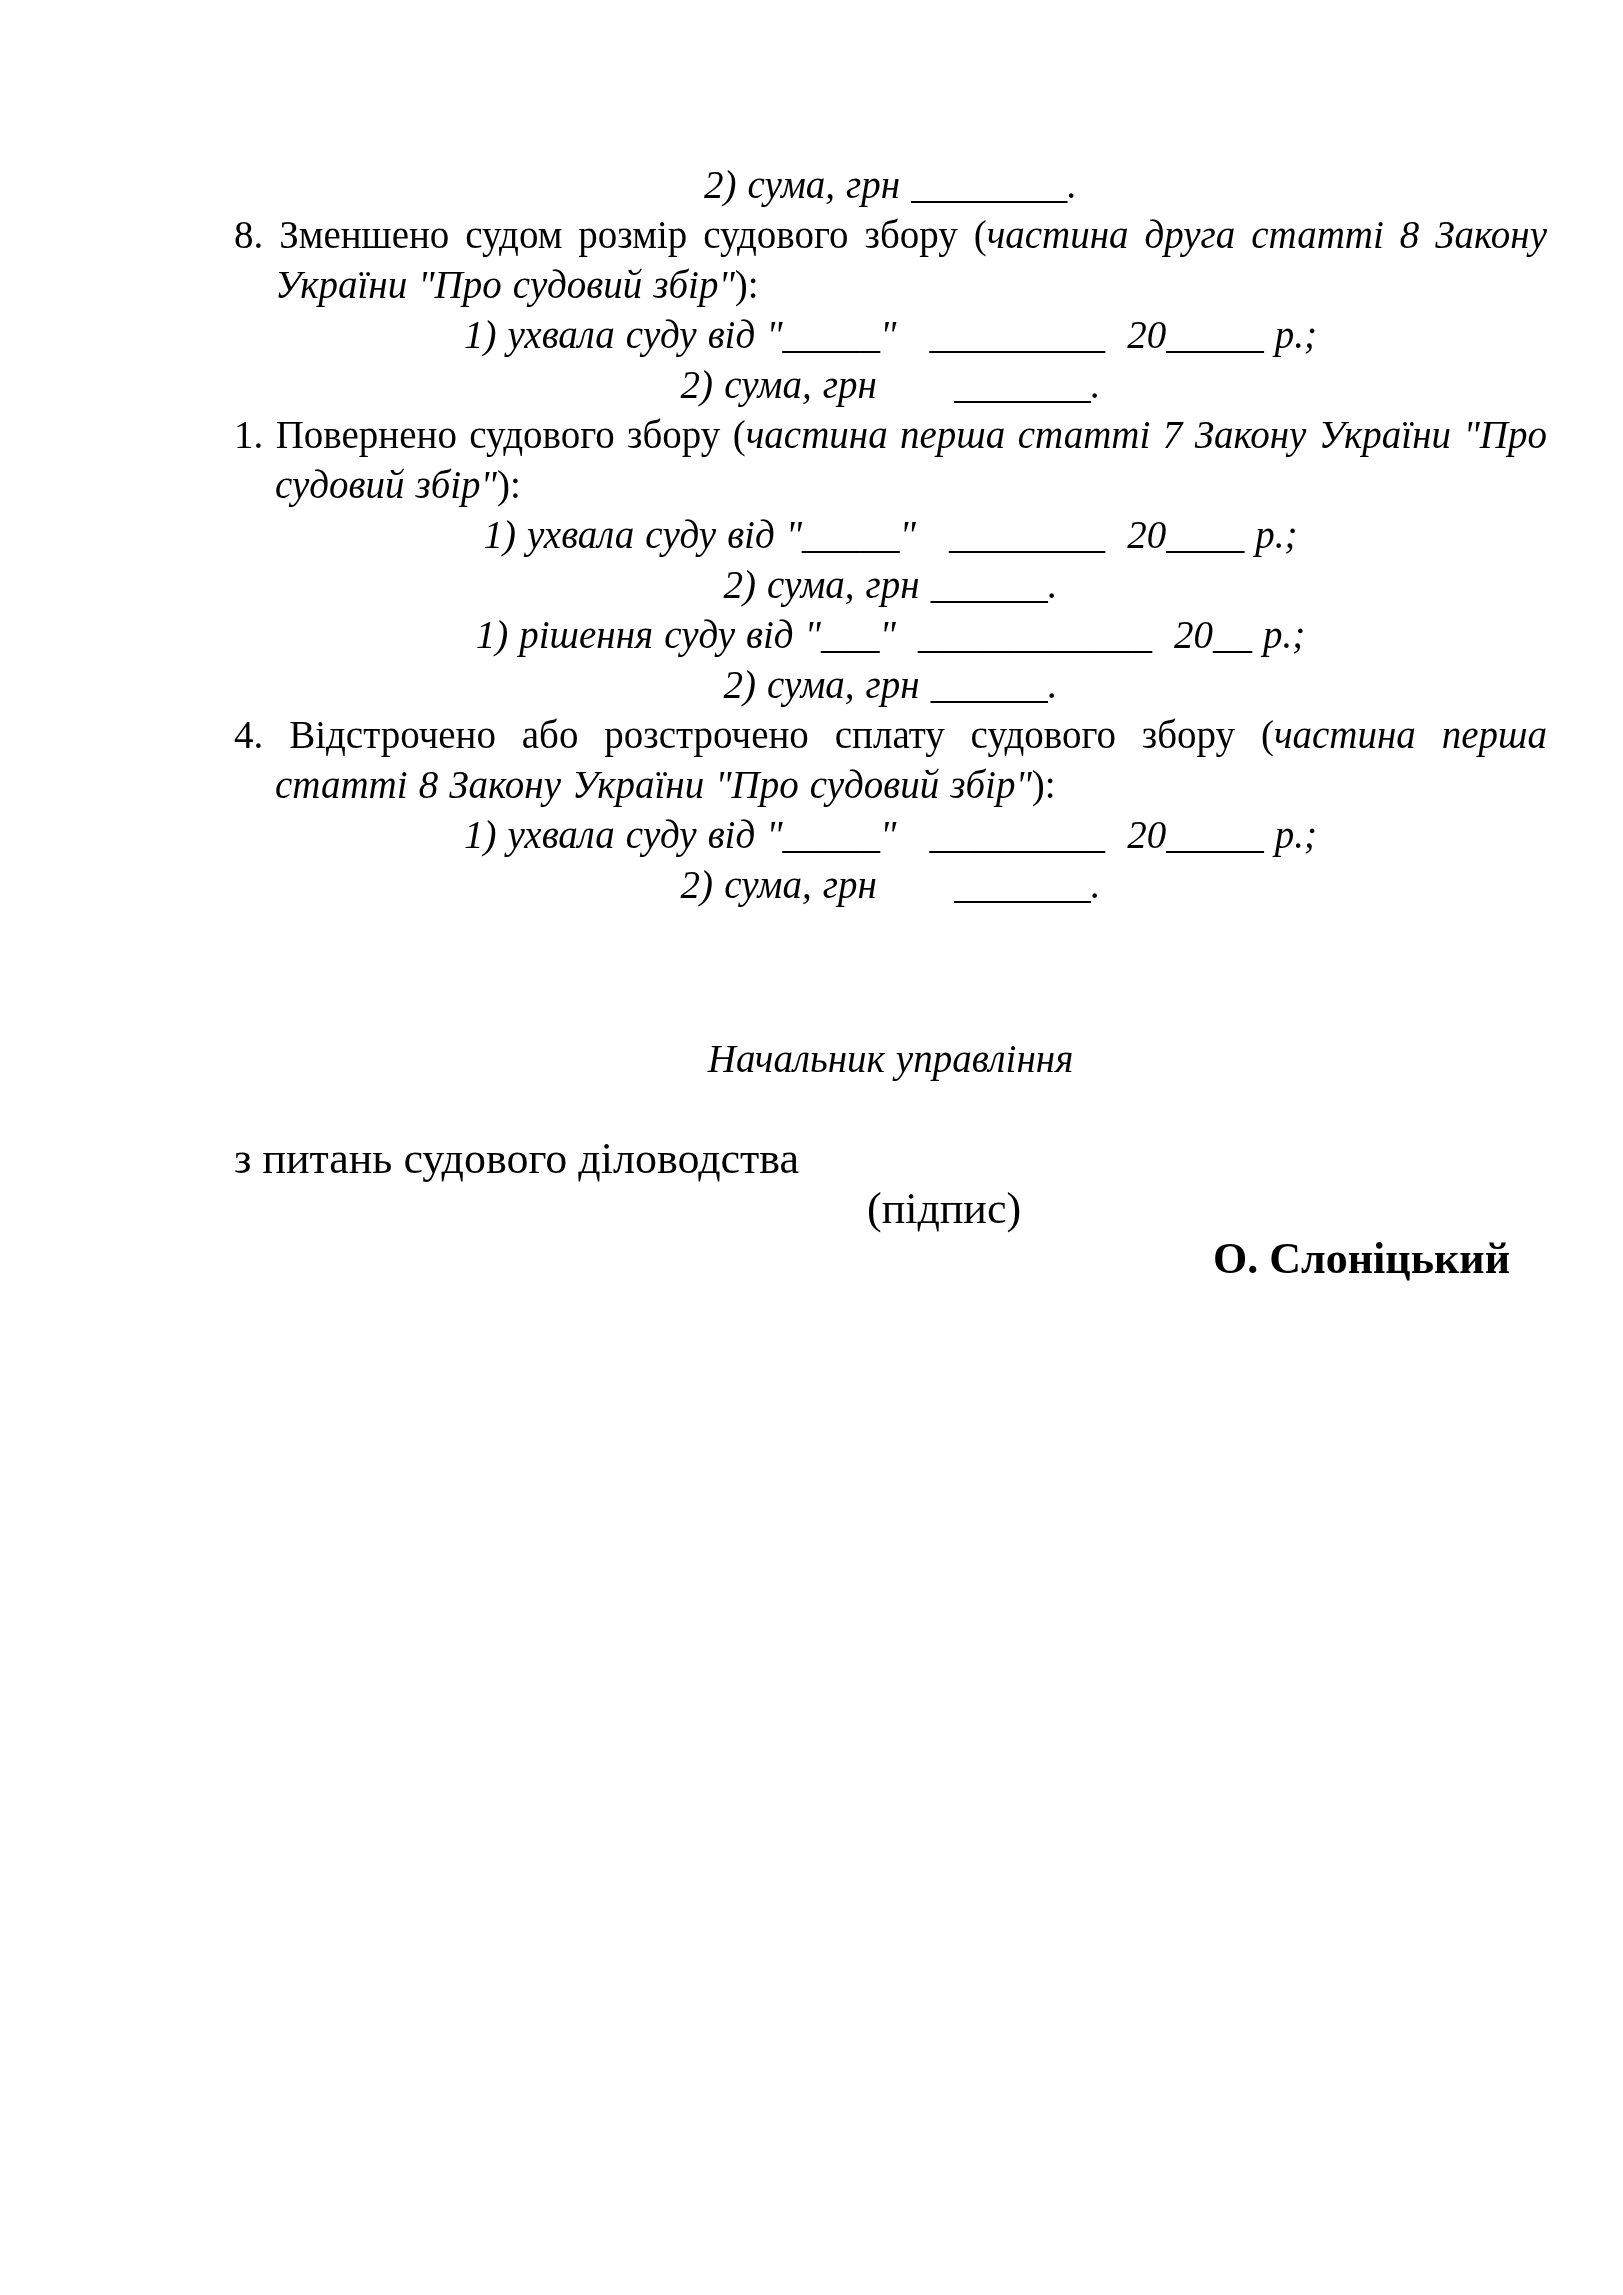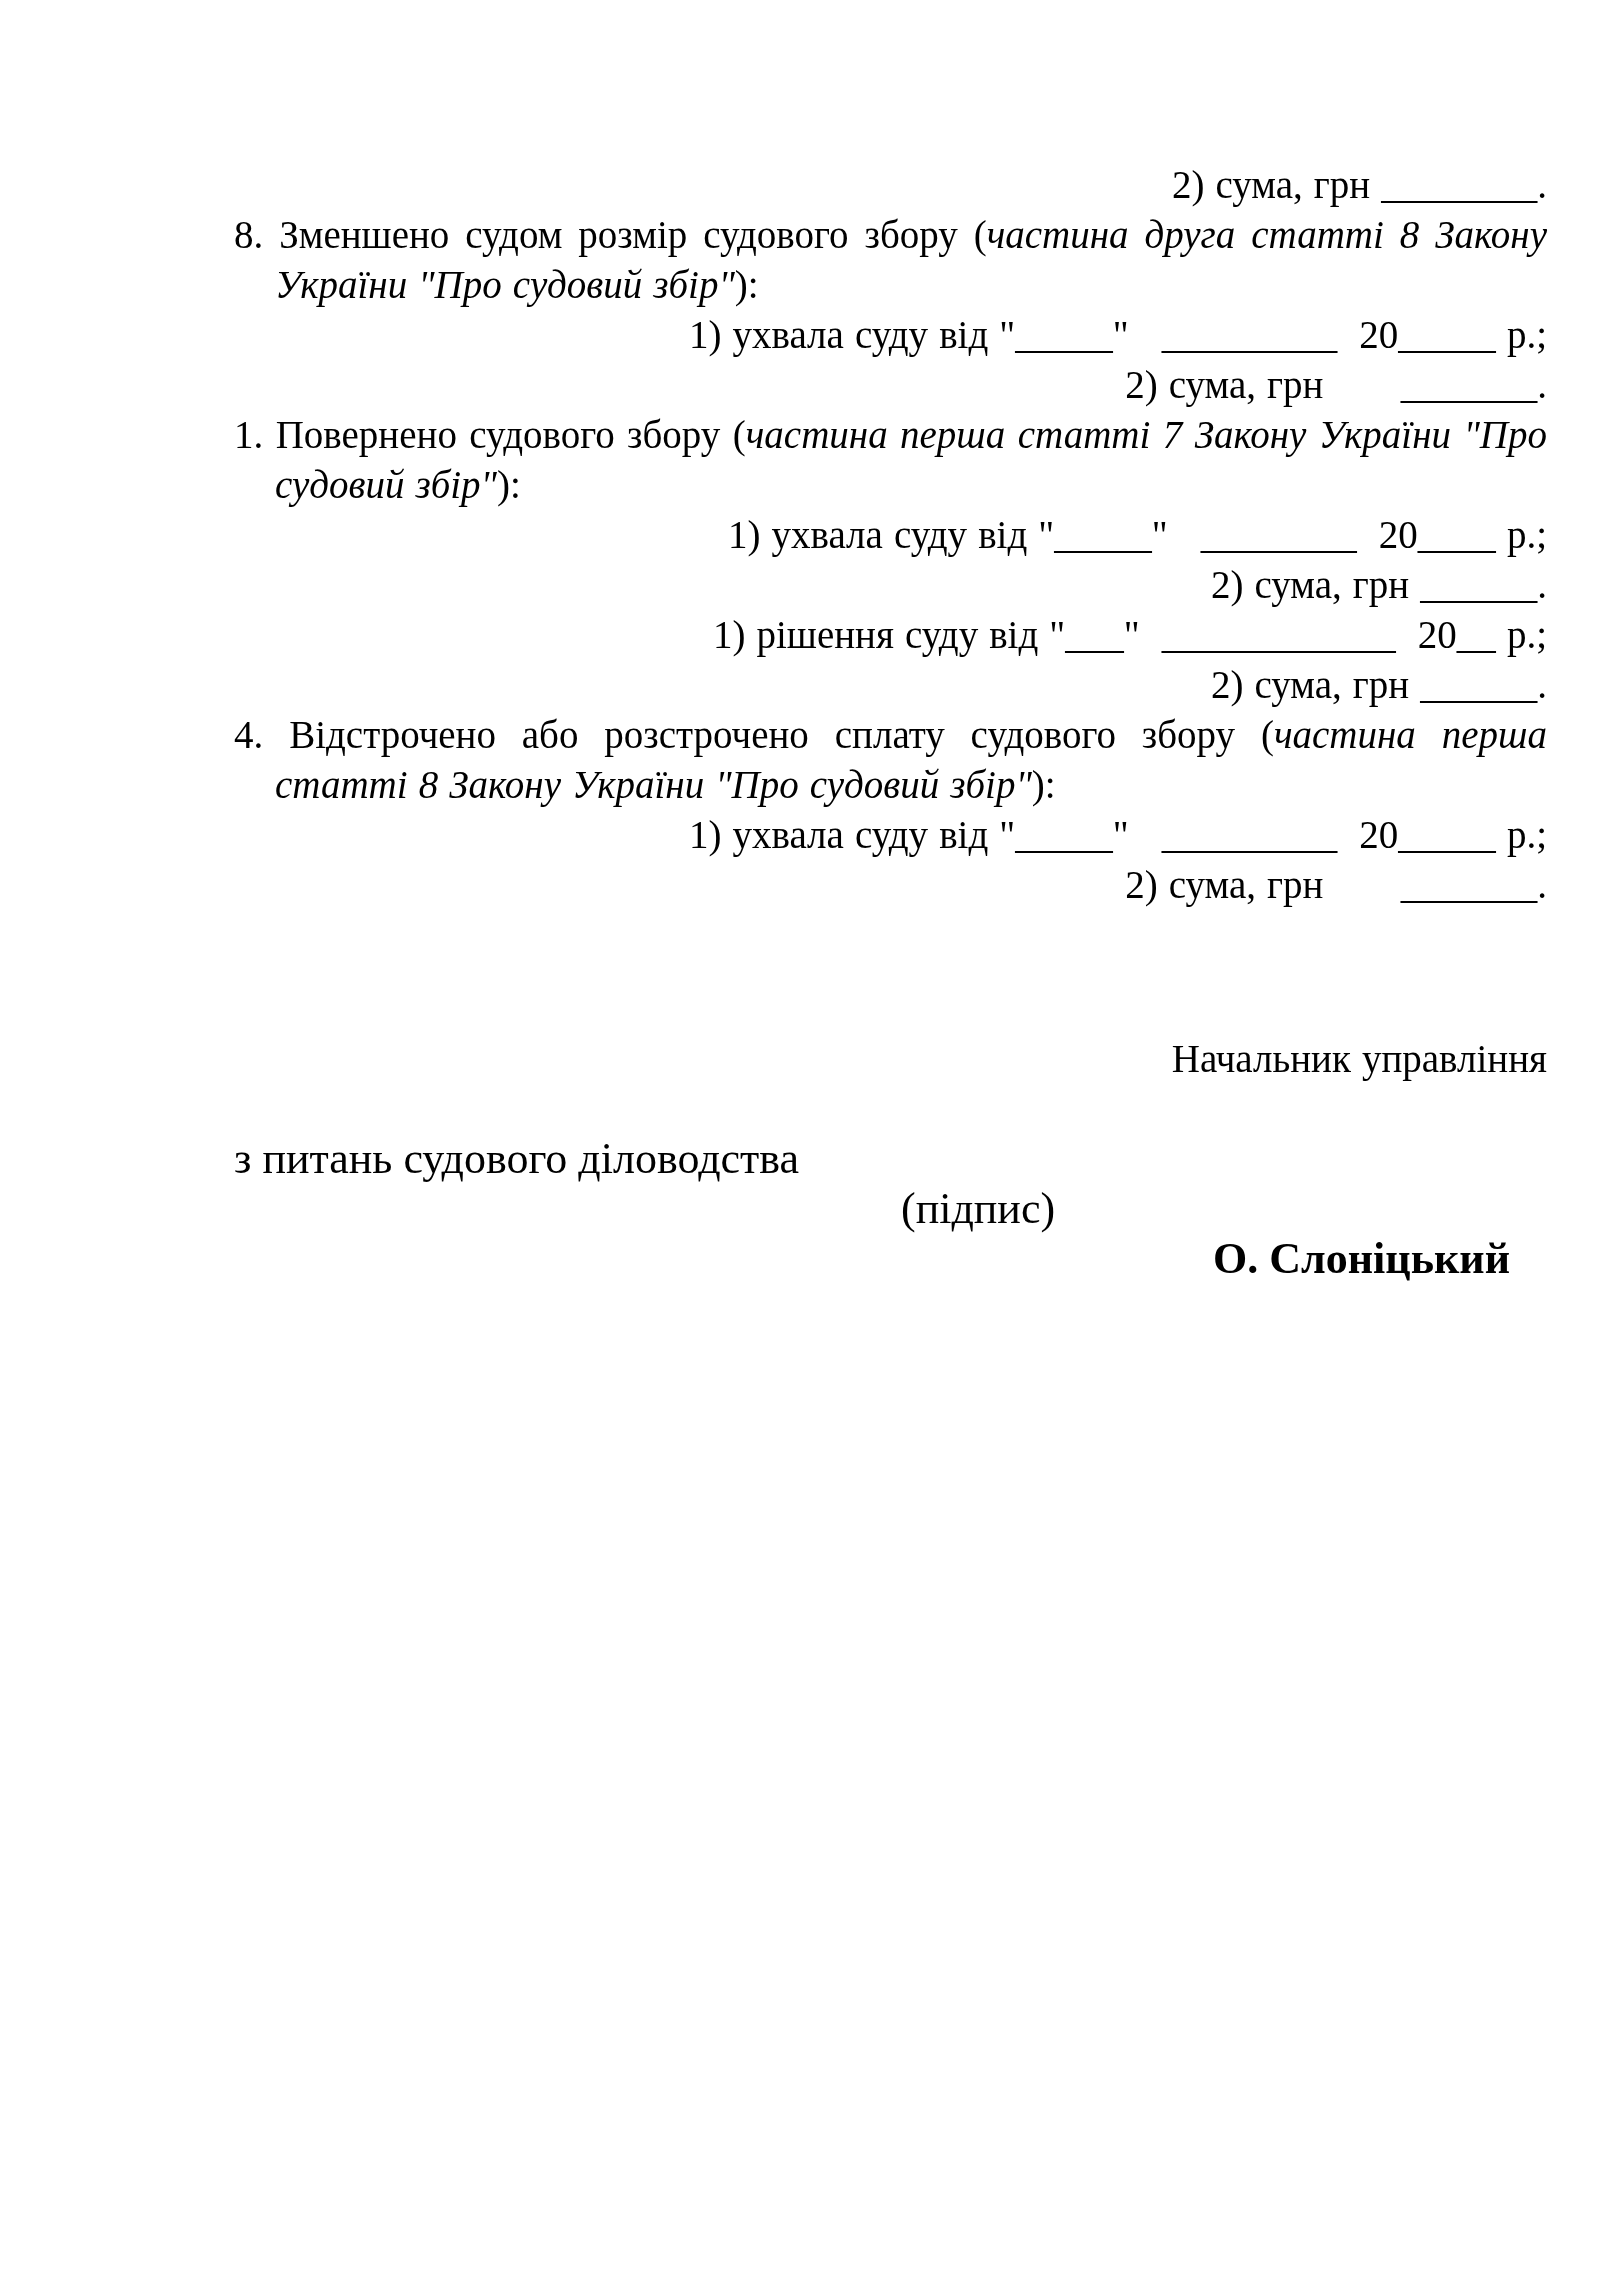--- a/index.html
+++ b/index.html
@@ -29,42 +29,43 @@
     line-height: 50px;
     white-space: pre-wrap;
     word-spacing: 1.3px;
   }
   .para.hanging {
     padding-left: 41px;
     text-indent: -41px;
     text-align: justify;
   }
   .para.flat {
-    text-align: right;
+    text-align: center;
+    font-style: italic;
   }
   .para em {
     font-style: italic;
   }
   .signature {
     margin-top: 124px;
   }
   .sig-row {
     position: relative;
     height: 50px;
     font-size: 44px;
     line-height: 50px;
     white-space: pre;
   }
   .sig-left {
     position: absolute;
     left: 0;
   }
   .sig-mid {
     position: absolute;
-    left: 667px;
+    left: 633px;
   }
   .sig-right {
     position: absolute;
     right: 37px;
     font-weight: bold;
     margin-left: 32px;
   }
 </style>
 </head>
 <body>

